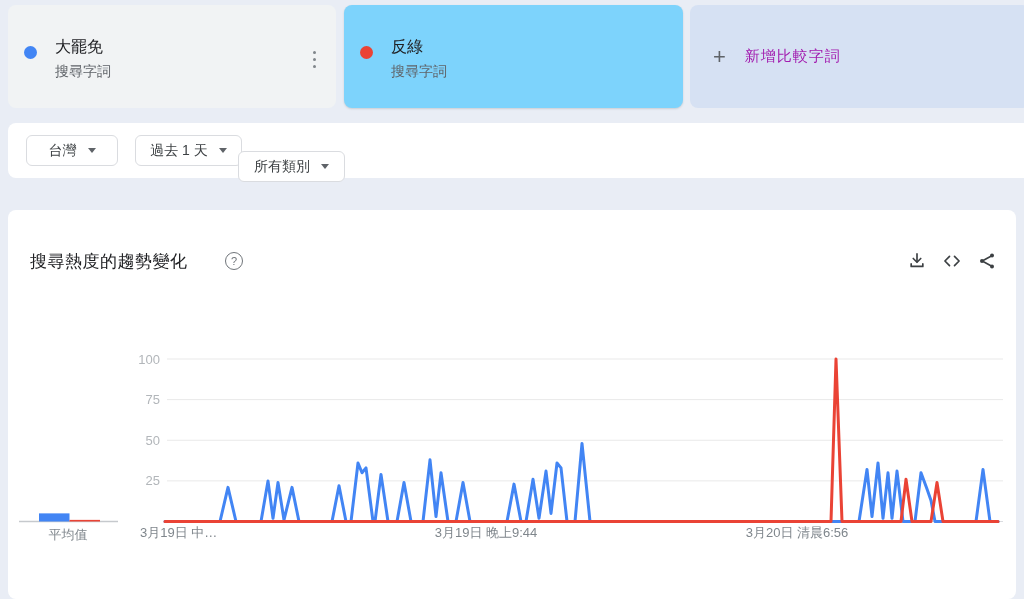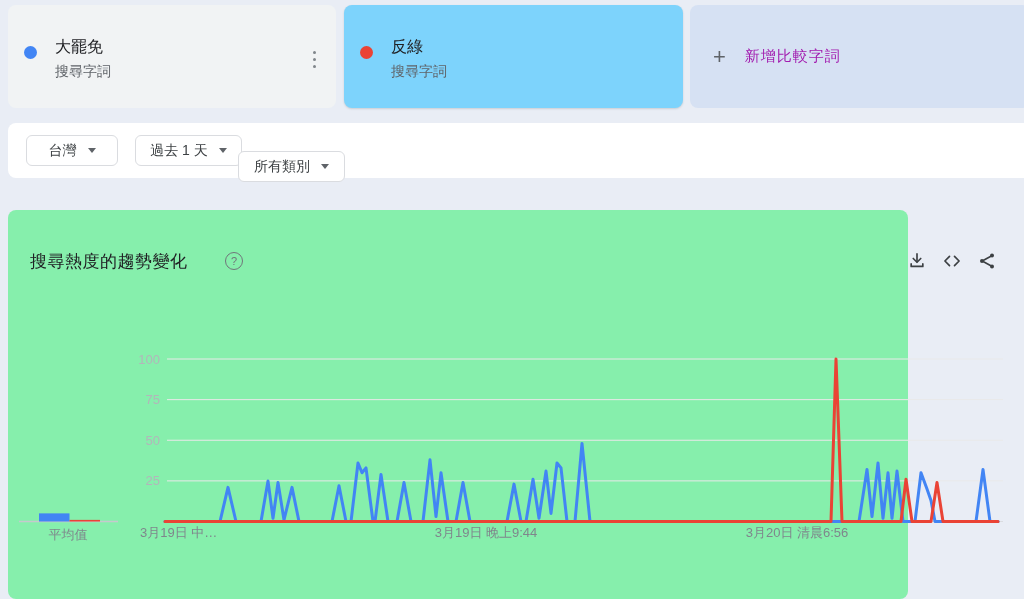--- a/index.html
+++ b/index.html
@@ -28,21 +28,21 @@
   .pill{position:absolute;top:12px;height:31px;border:1px solid #dadce0;border-radius:6px;
         background:#fff;display:flex;align-items:center;justify-content:center;gap:11px;
         font-size:14px;color:#3c4043;box-sizing:border-box;cursor:pointer;}
   .pill-1{left:18px;width:92px;}
   .pill-2{left:117px;width:107px;margin-left:10px;}
   .pill-3{left:230px;width:107px;margin-top:16px;}
   .pill-4{left:347px;width:140px;}
   .caret{width:0;height:0;border-left:4.5px solid transparent;border-right:4.5px solid transparent;
          border-top:5px solid #5f6368;}
   
-  .chart-card{position:absolute;left:8px;top:210px;width:900px;height:389px;background:#86efac;border-radius:8px;text-decoration:underline;}
+  .chart-card{position:absolute;left:8px;top:210px;width:1008px;height:389px;background:#ffffff;border-radius:8px;text-decoration:underline;}
   .chart-title{position:absolute;left:22px;top:40px;font-size:17px;color:#202124;letter-spacing:.5px;}
   .help-bubble{position:absolute;left:217px;top:42px;width:16px;height:16px;border:1.6px solid #70757a;
                border-radius:50%;color:#70757a;font-size:11px;display:flex;align-items:center;
                justify-content:center;cursor:pointer;}
   .icon-btn{position:absolute;top:38px;width:26px;height:26px;display:flex;align-items:center;
             justify-content:center;cursor:pointer;}
   .icon-dl{left:896px;} .icon-embed{left:931px;} .icon-share{left:966px;}
   .icon-btn svg{stroke:#3c4043;}
   .trend-svg{position:absolute;left:-8px;top:120px;width:1024px;height:225px;}
 </style>

